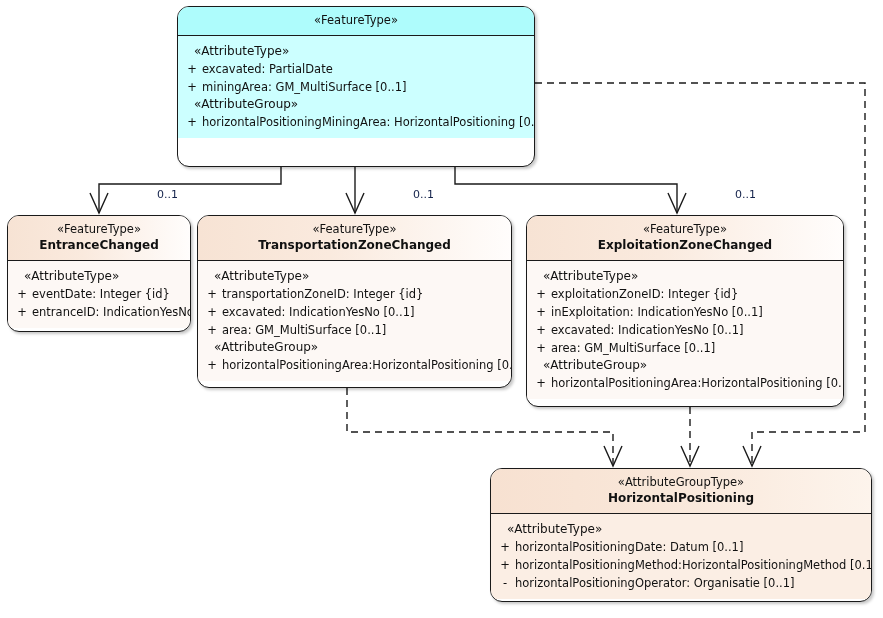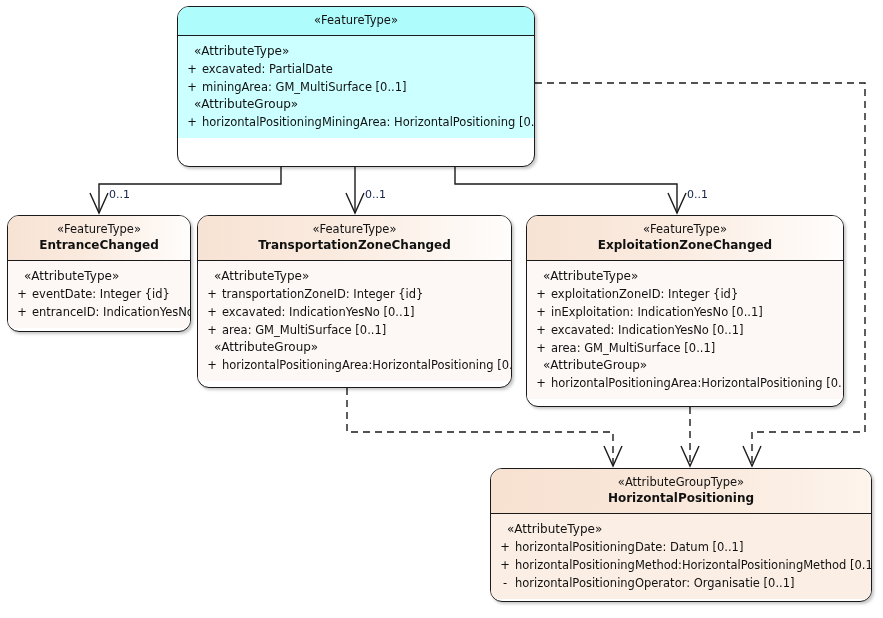--- a/index.html
+++ b/index.html
@@ -94,20 +94,21 @@
     background: linear-gradient(to right, #f7e1d1 0%, #f9e7d9 45%, #fdf4ec 100%);
   }
   .peach2 .body { background: #fbeee4; }
 
   .mult {
     position: absolute;
     font-size: 11px;
     color: #13224a;
     white-space: nowrap;
     line-height: 12px;
+    margin-left: 48px;
   }
 
   
   #box-epc           { left: 177px; top: 6px;   width: 358px; height: 161px; }
   #box-entrance      { left: 7px;   top: 215px; width: 184px; height: 117px; }
   #box-transport     { left: 197px; top: 215px; width: 315px; height: 173px; }
   #box-exploitation  { left: 526px; top: 215px; width: 318px; height: 192px; }
   #box-horizontal    { left: 490px; top: 468px; width: 382px; height: 134px; }
 </style>
 </head>

